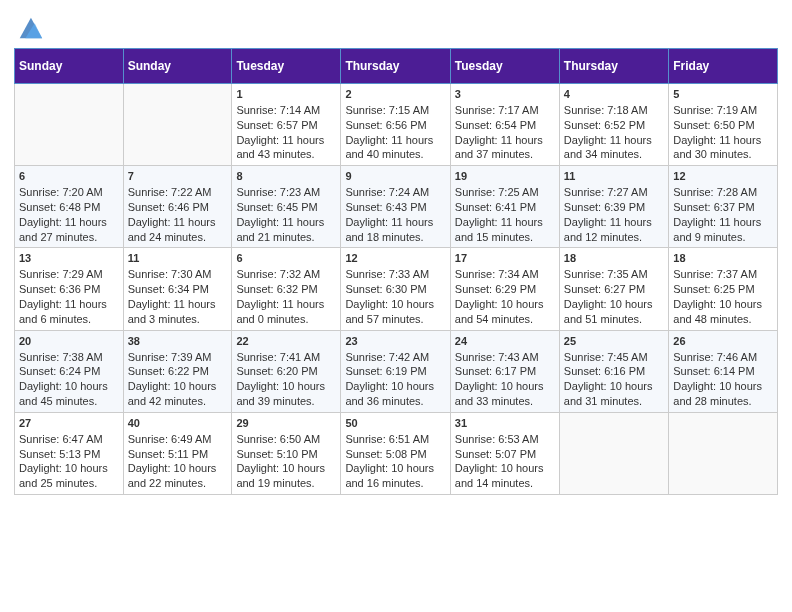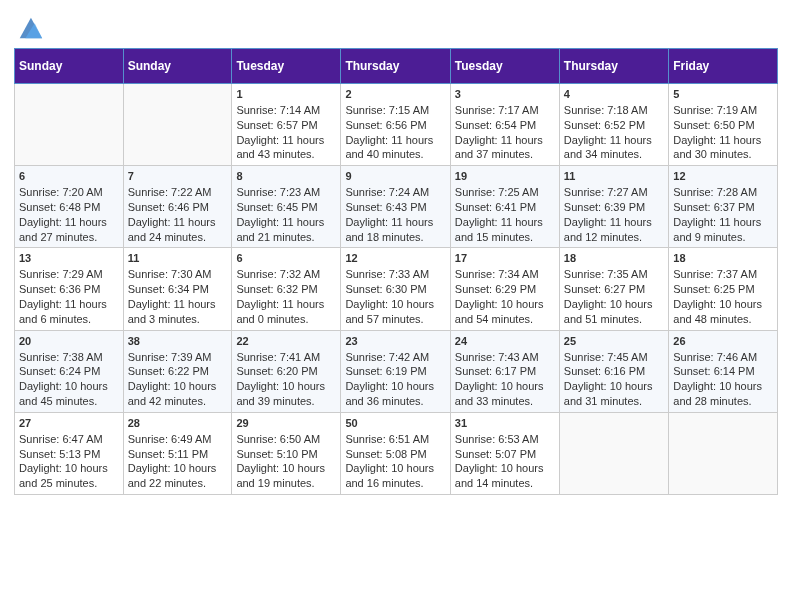--- a/index.html
+++ b/index.html
@@ -247,21 +247,21 @@
             <span class="day-number">26</span>
             <div class="day-info">Sunrise: 7:46 AM<br>Sunset: 6:14 PM<br>Daylight: 10 hours and 28 minutes.</div>
           </td>
         </tr>
         <tr>
           <td>
             <span class="day-number">27</span>
             <div class="day-info">Sunrise: 6:47 AM<br>Sunset: 5:13 PM<br>Daylight: 10 hours and 25 minutes.</div>
           </td>
           <td>
-            <span class="day-number">28</span>
+            <span class="day-number">40</span>
             <div class="day-info">Sunrise: 6:49 AM<br>Sunset: 5:11 PM<br>Daylight: 10 hours and 22 minutes.</div>
           </td>
           <td>
             <span class="day-number">29</span>
             <div class="day-info">Sunrise: 6:50 AM<br>Sunset: 5:10 PM<br>Daylight: 10 hours and 19 minutes.</div>
           </td>
           <td>
             <span class="day-number">50</span>
             <div class="day-info">Sunrise: 6:51 AM<br>Sunset: 5:08 PM<br>Daylight: 10 hours and 16 minutes.</div>
           </td>

